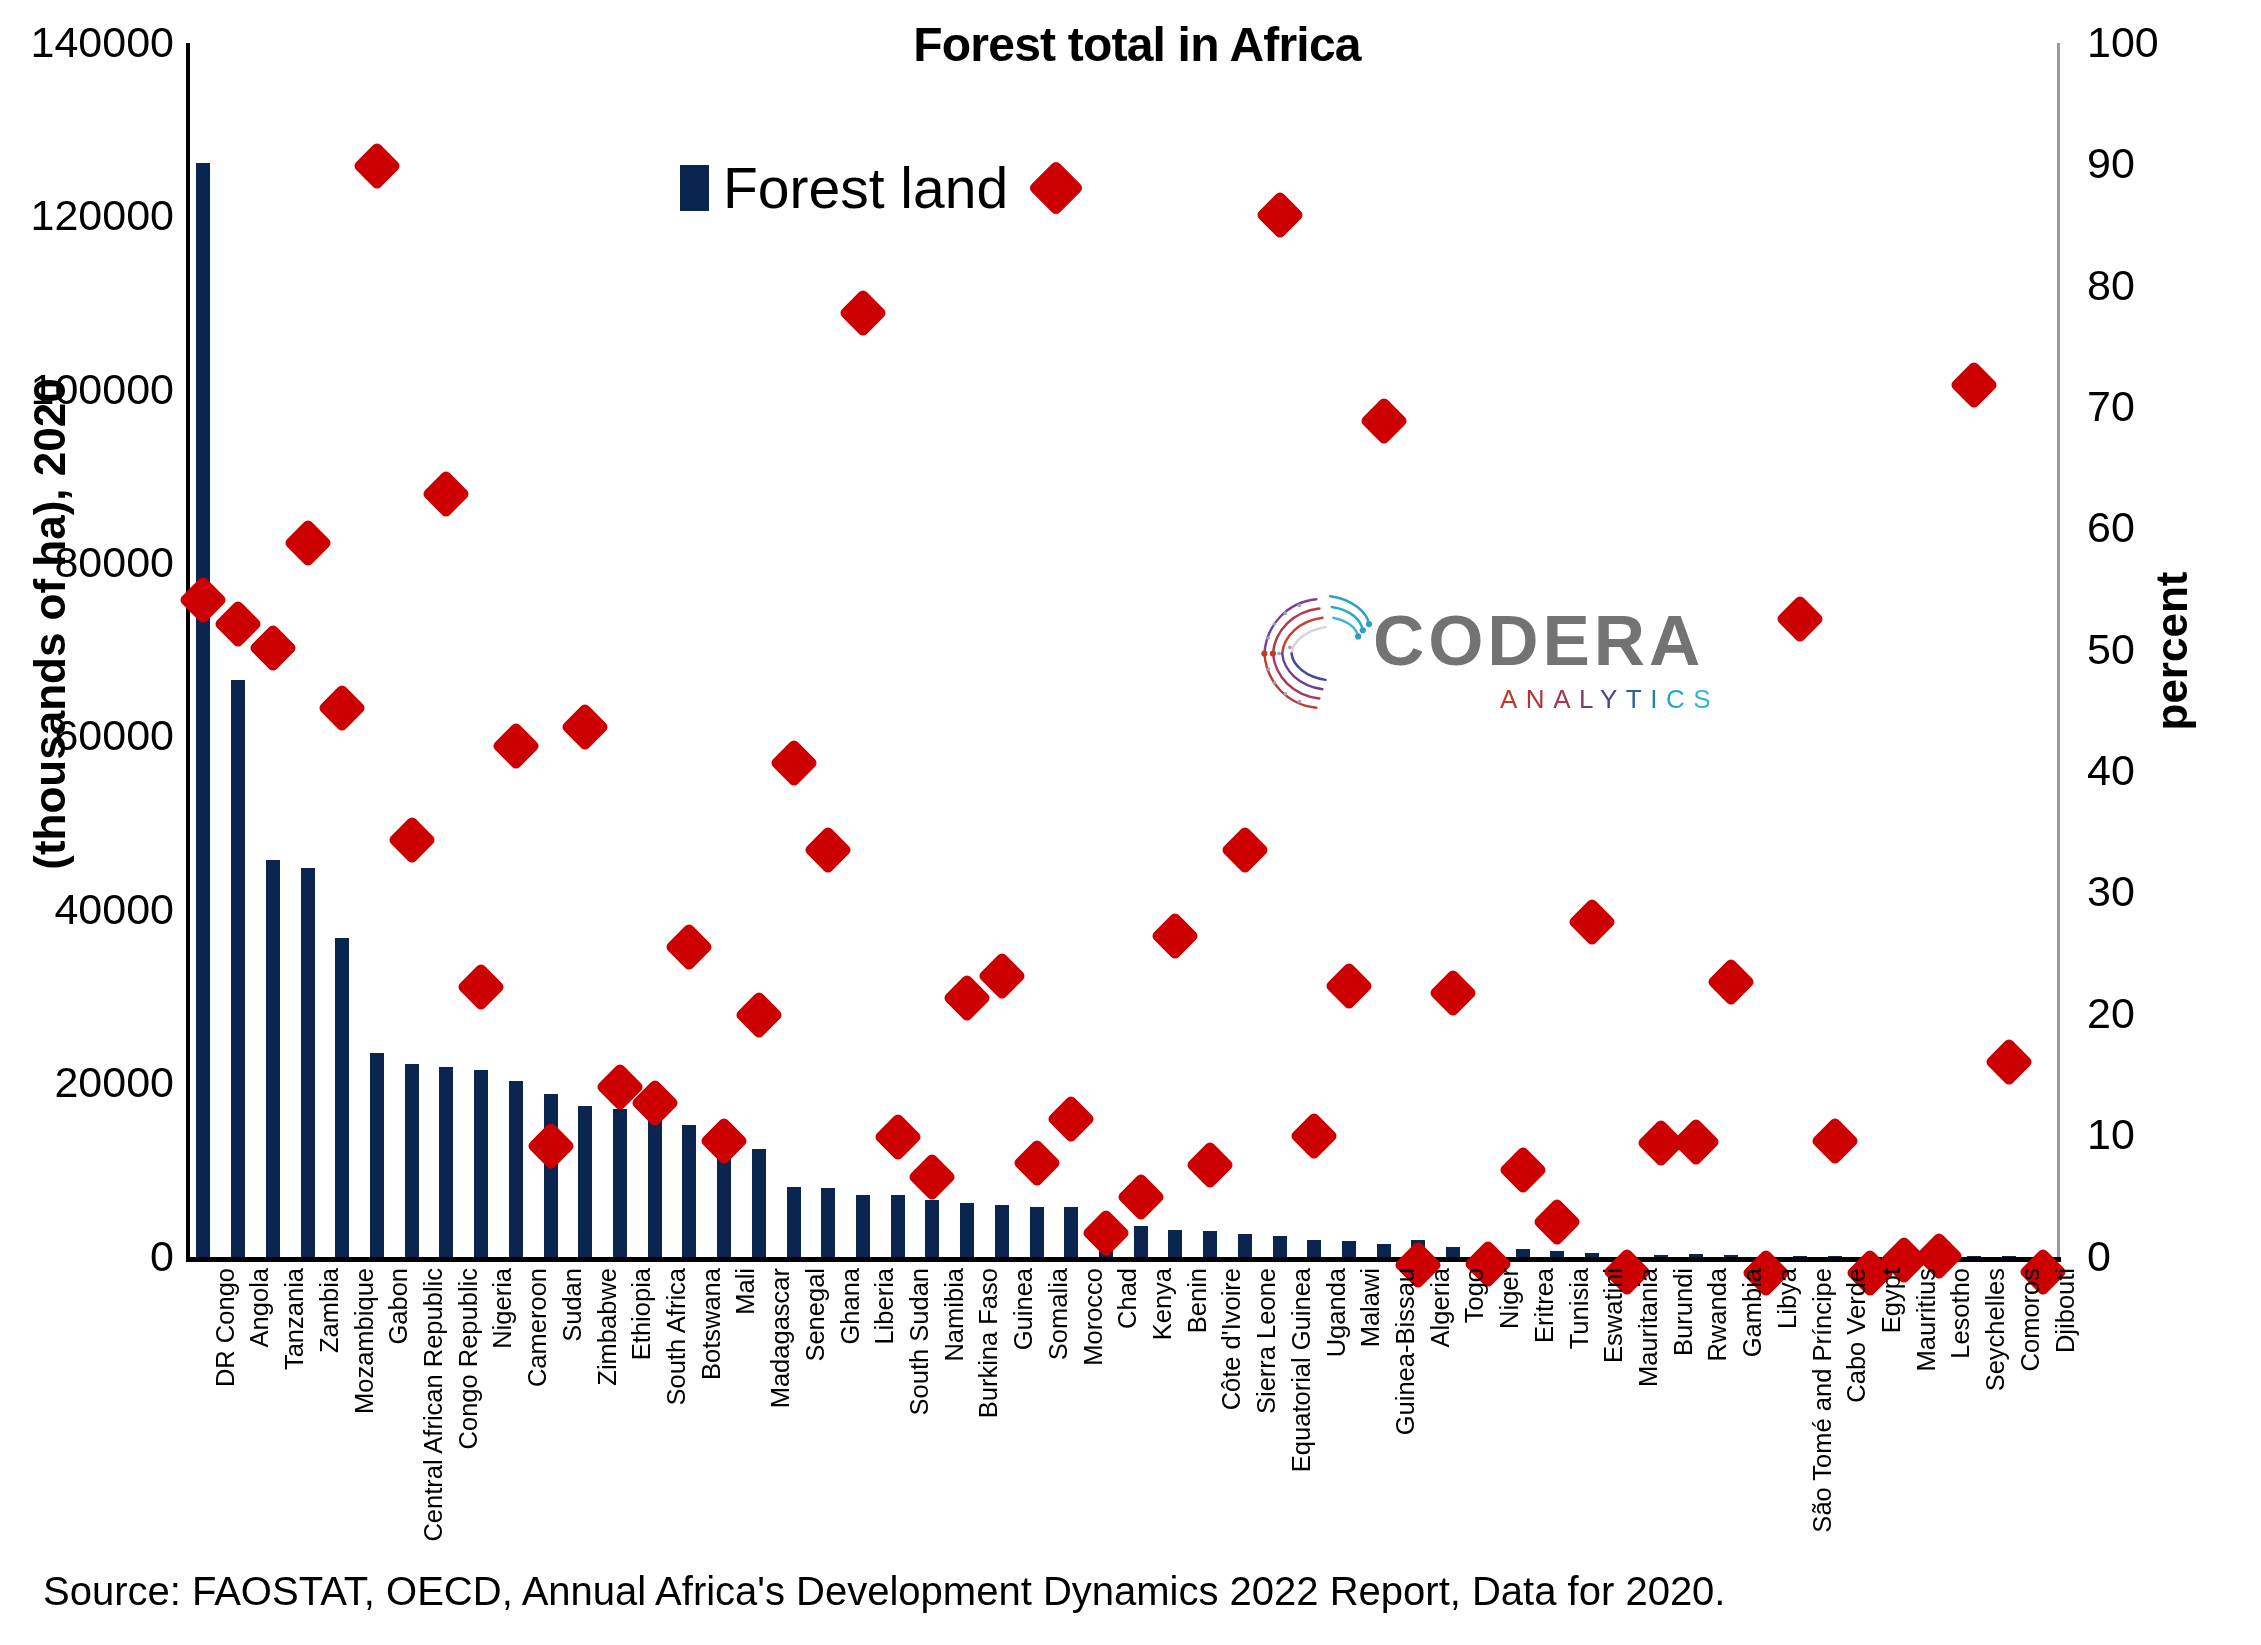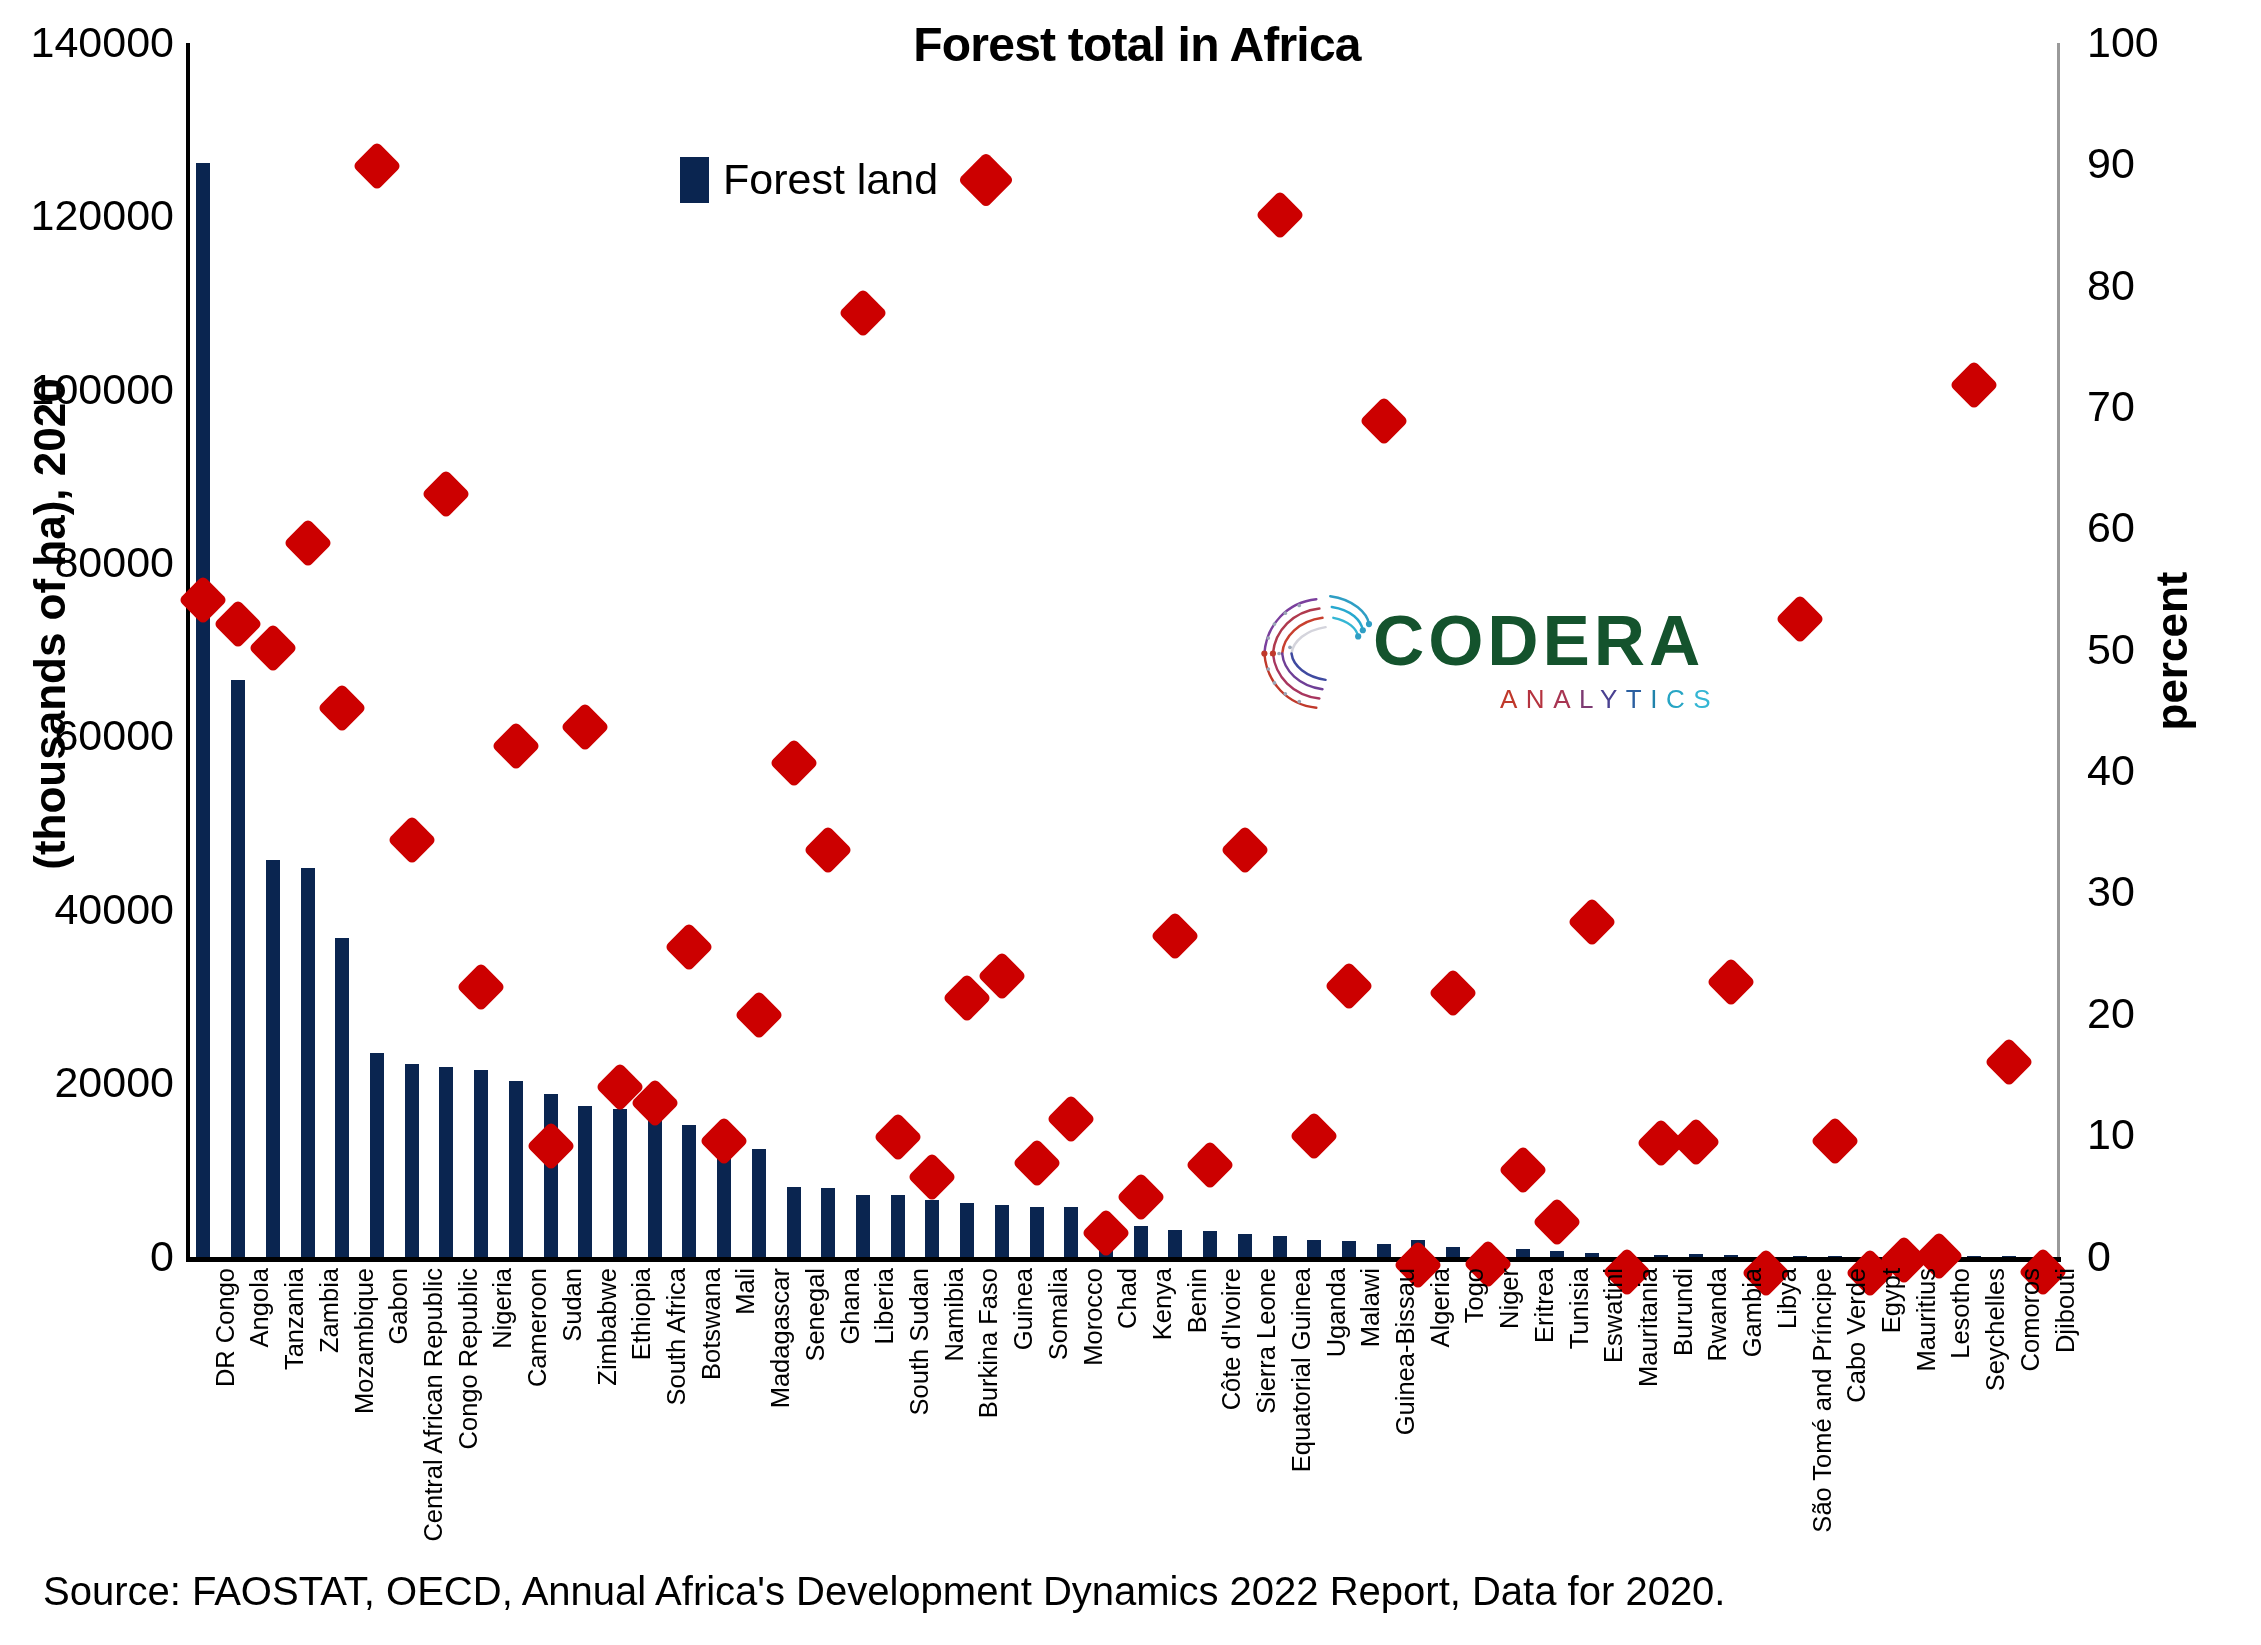--- a/index.html
+++ b/index.html
@@ -48,40 +48,40 @@
   }
 
   .bar{position:absolute;background:#0A2550;bottom:0;}
   .dia{position:absolute;background:#CC0000;transform:translate(-50%,50%) rotate(45deg);border-radius:5.4px;}
 
   
   #legend{position:absolute;left:680px;top:155px;display:flex;align-items:center;gap:20px;}
   .legend-item{display:flex;align-items:center;gap:14px;}
   .legend-swatch-bar{width:29px;height:46px;background:#0A2550;}
   .legend-swatch-dia{width:40px;height:40px;background:#CC0000;transform:rotate(45deg);border-radius:5.4px;margin:0 7.7px;}
-  .legend-label{font-size:43px;white-space:nowrap;}
+  .legend-label{font-size:57px;white-space:nowrap;}
 
   
   #xlabels{position:absolute;left:186px;top:1268px;width:1875px;height:294px;}
   .xlab{
     position:absolute;top:0;
     transform-origin:left top;
     transform:rotate(-90deg) translate(-100%,0);
     font-size:25.5px;line-height:25.5px;white-space:nowrap;text-align:right;
   }
 
   
   #source{
     position:absolute;left:43px;top:1569px;font-size:40px;white-space:nowrap;
   }
 
   
   #logo{position:absolute;left:1245px;top:568px;width:448px;height:178px;}
   #logo-mark{position:absolute;left:0;top:7.7px;width:155px;height:155px;}
-  #logo-word{position:absolute;left:128px;top:32px;font-size:71px;font-weight:bold;letter-spacing:3.9px;color:#14532d;}
+  #logo-word{position:absolute;left:128px;top:32px;font-size:71px;font-weight:bold;letter-spacing:3.9px;color:#737373;}
   #logo-sub{position:absolute;left:255px;top:116px;font-size:26px;letter-spacing:8.5px;}
   #logo-sub span:nth-child(1){color:#c0392b;}
   #logo-sub span:nth-child(2){color:#b5333f;}
   #logo-sub span:nth-child(3){color:#a83552;}
   #logo-sub span:nth-child(4){color:#7d3a72;}
   #logo-sub span:nth-child(5){color:#4a4191;}
   #logo-sub span:nth-child(6){color:#2b5fa0;}
   #logo-sub span:nth-child(7){color:#2083ab;}
   #logo-sub span:nth-child(8){color:#27a5c4;}
   #logo-sub span:nth-child(9){color:#34b6d4;}

